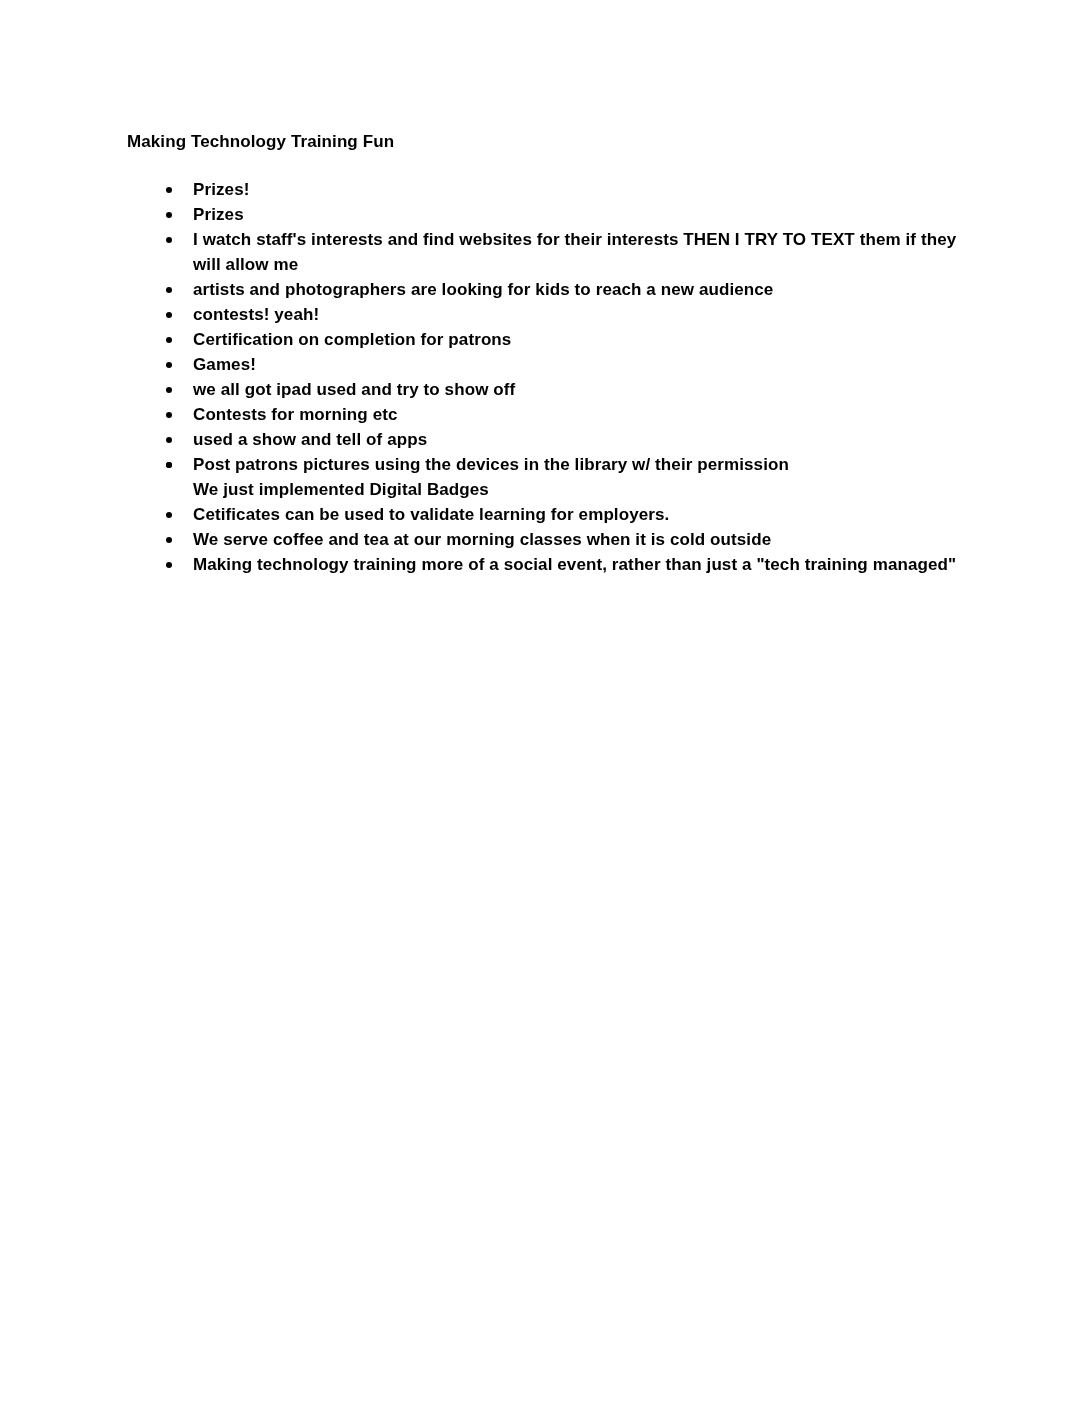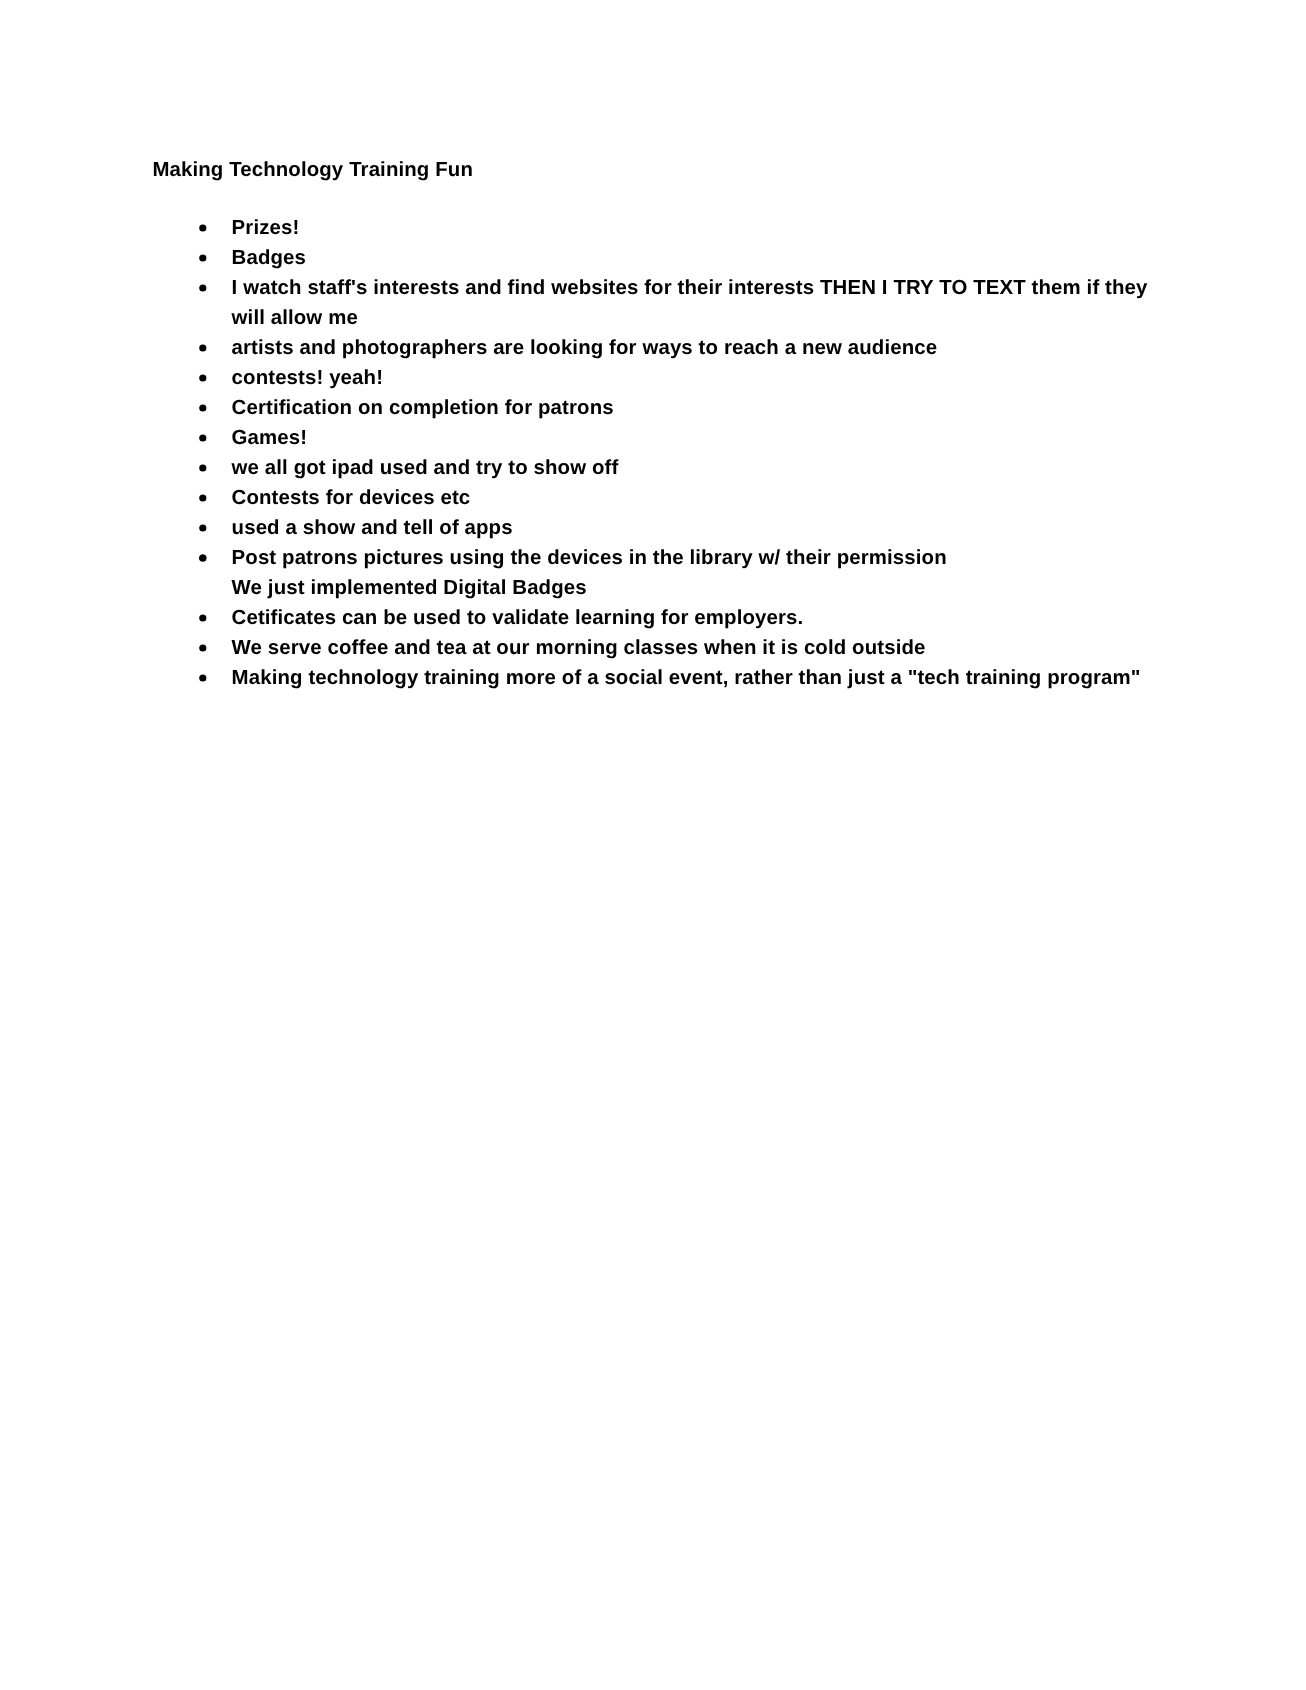--- a/index.html
+++ b/index.html
@@ -52,29 +52,29 @@
   }
 </style>
 </head>
 <body>
 
 <div class="page">
   <h1 class="doc-title">Making Technology Training Fun</h1>
 
   <ul class="bullet-list">
       <li><span class="bullet-marker"></span><span class="bullet-text">Prizes!</span></li>
-      <li><span class="bullet-marker"></span><span class="bullet-text">Badges</span></li>
+      <li><span class="bullet-marker"></span><span class="bullet-text">Prizes</span></li>
       <li><span class="bullet-marker"></span><span class="bullet-text">I watch staff's interests and find websites for their interests THEN I TRY TO TEXT them if they will allow me</span></li>
-      <li><span class="bullet-marker"></span><span class="bullet-text">artists and photographers are looking for ways to reach a new audience</span></li>
+      <li><span class="bullet-marker"></span><span class="bullet-text">artists and photographers are looking for kids to reach a new audience</span></li>
       <li><span class="bullet-marker"></span><span class="bullet-text">contests! yeah!</span></li>
       <li><span class="bullet-marker"></span><span class="bullet-text">Certification on completion for patrons</span></li>
       <li><span class="bullet-marker"></span><span class="bullet-text">Games!</span></li>
       <li><span class="bullet-marker"></span><span class="bullet-text">we all got ipad used and try to show off</span></li>
-      <li><span class="bullet-marker"></span><span class="bullet-text">Contests for devices etc</span></li>
+      <li><span class="bullet-marker"></span><span class="bullet-text">Contests for morning etc</span></li>
       <li><span class="bullet-marker"></span><span class="bullet-text">used a show and tell of apps</span></li>
       <li><span class="bullet-marker"></span></li>
       <li><span class="bullet-marker"></span><span class="bullet-text">Post patrons pictures using the devices in the library w/ their permission
 We just implemented Digital Badges</span></li>
       <li><span class="bullet-marker"></span><span class="bullet-text">Cetificates can be used to validate learning for employers.</span></li>
       <li><span class="bullet-marker"></span><span class="bullet-text">We serve coffee and tea at our morning classes when it is cold outside</span></li>
-      <li><span class="bullet-marker"></span><span class="bullet-text">Making technology training more of a social event, rather than just a "tech training program"</span></li>
+      <li><span class="bullet-marker"></span><span class="bullet-text">Making technology training more of a social event, rather than just a "tech training managed"</span></li>
     </ul>
 </div>
 
 </body></html>

